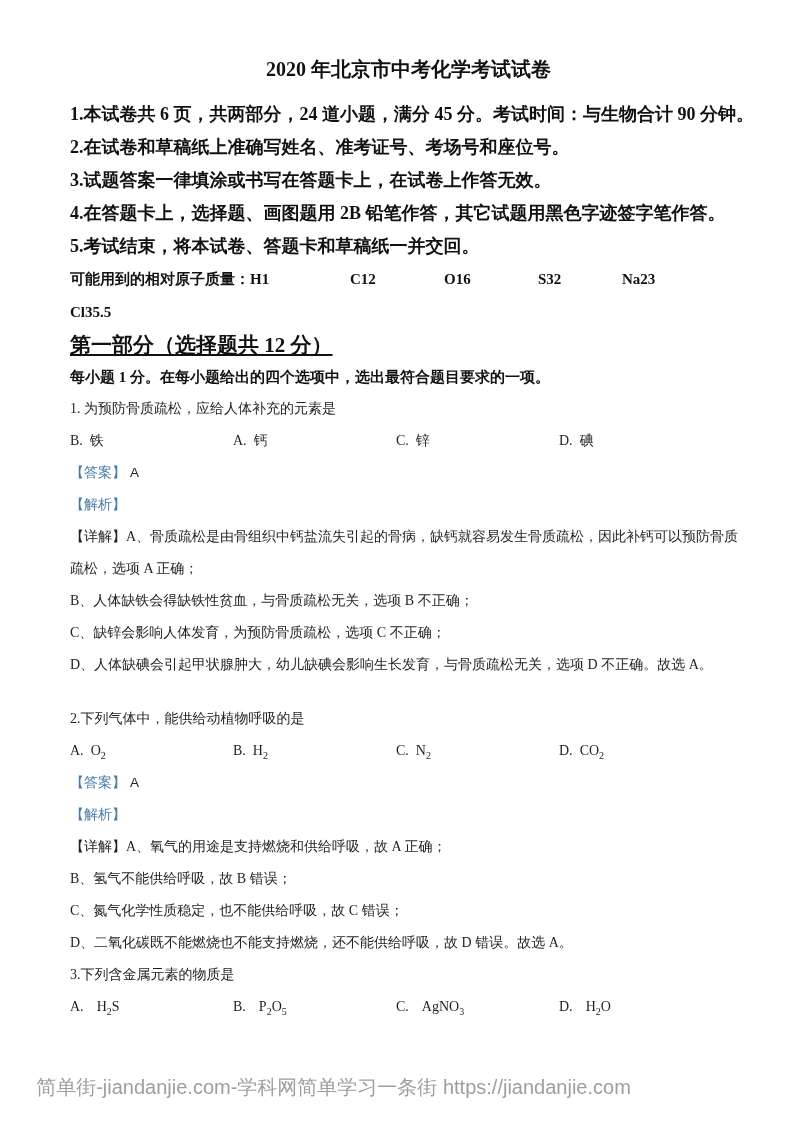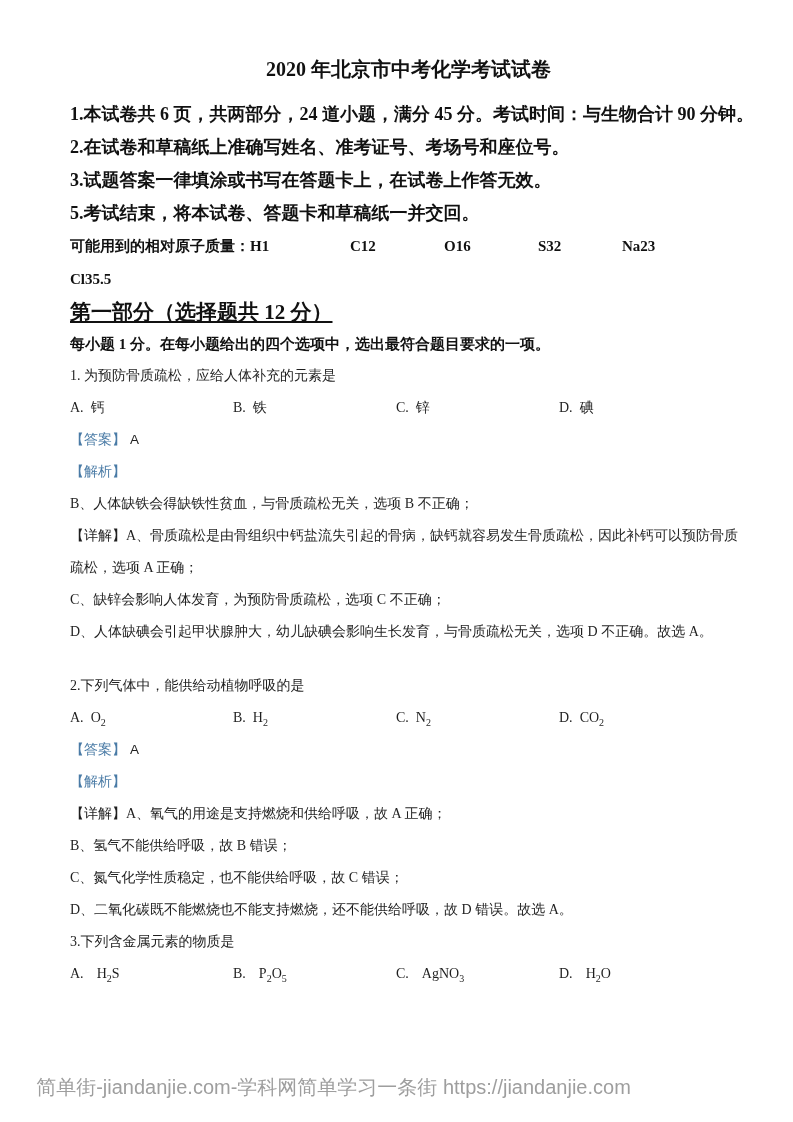--- a/index.html
+++ b/index.html
@@ -94,51 +94,52 @@
 <body>
 
 <div class="page">
 
   <div class="doc-title">2020 年北京市中考化学考试试卷</div>
 
   <div>
     <div class="instr-line">1.本试卷共 6 页，共两部分，24 道小题，满分 45 分。考试时间：与生物合计 90 分钟。</div>
     <div class="instr-line">2.在试卷和草稿纸上准确写姓名、准考证号、考场号和座位号。</div>
     <div class="instr-line">3.试题答案一律填涂或书写在答题卡上，在试卷上作答无效。</div>
+    <div class="instr-line">4.在答题卡上，选择题、画图题用 2B 铅笔作答，其它试题用黑色字迹签字笔作答。</div>
     <div class="instr-line">5.考试结束，将本试卷、答题卡和草稿纸一并交回。</div>
   </div>
 
   <div class="masses-line">
     <span>可能用到的相对原子质量：</span><span>H1</span>
     <span class="mass mass-c">C12</span>
     <span class="mass mass-o">O16</span>
     <span class="mass mass-s">S32</span>
     <span class="mass mass-na">Na23</span>
   </div>
   <div class="cl-line">Cl35.5</div>
 
   <div class="section-heading">第一部分（选择题共 12 分）</div>
   <div class="section-note">每小题 1 分。在每小题给出的四个选项中，选出最符合题目要求的一项。</div>
 
   <div class="question">
     <div class="line">1. 为预防骨质疏松，应给人体补充的元素是</div>
     <div class="options">
+      <div><span class="opt-label">B.</span><span>铁</span></div>
       <div><span class="opt-label">A.</span><span>钙</span></div>
-      <div><span class="opt-label">B.</span><span>铁</span></div>
       <div><span class="opt-label">C.</span><span>锌</span></div>
       <div><span class="opt-label">D.</span><span>碘</span></div>
     </div>
     <div class="line">
       <span class="tag">【答案】</span><span class="answer-value">A</span>
     </div>
     <div class="line">
       <span class="tag">【解析】</span>
     </div>
+    <div class="line">【详解】A、骨质疏松是由骨组织中钙盐流失引起的骨病，缺钙就容易发生骨质疏松，因此补钙可以预防骨质疏松，选项 A 正确；</div>
     <div class="line">B、人体缺铁会得缺铁性贫血，与骨质疏松无关，选项 B 不正确；</div>
-    <div class="line">【详解】A、骨质疏松是由骨组织中钙盐流失引起的骨病，缺钙就容易发生骨质疏松，因此补钙可以预防骨质疏松，选项 A 正确；</div>
     <div class="line">C、缺锌会影响人体发育，为预防骨质疏松，选项 C 不正确；</div>
     <div class="line">D、人体缺碘会引起甲状腺肿大，幼儿缺碘会影响生长发育，与骨质疏松无关，选项 D 不正确。故选 A。</div>
   </div>
 
   <div class="question gap-before">
     <div class="line">2.下列气体中，能供给动植物呼吸的是</div>
     <div class="options">
       <div><span class="opt-label">A.</span><span>O<sub>2</sub></span></div>
       <div><span class="opt-label">B.</span><span>H<sub>2</sub></span></div>
       <div><span class="opt-label">C.</span><span>N<sub>2</sub></span></div>

